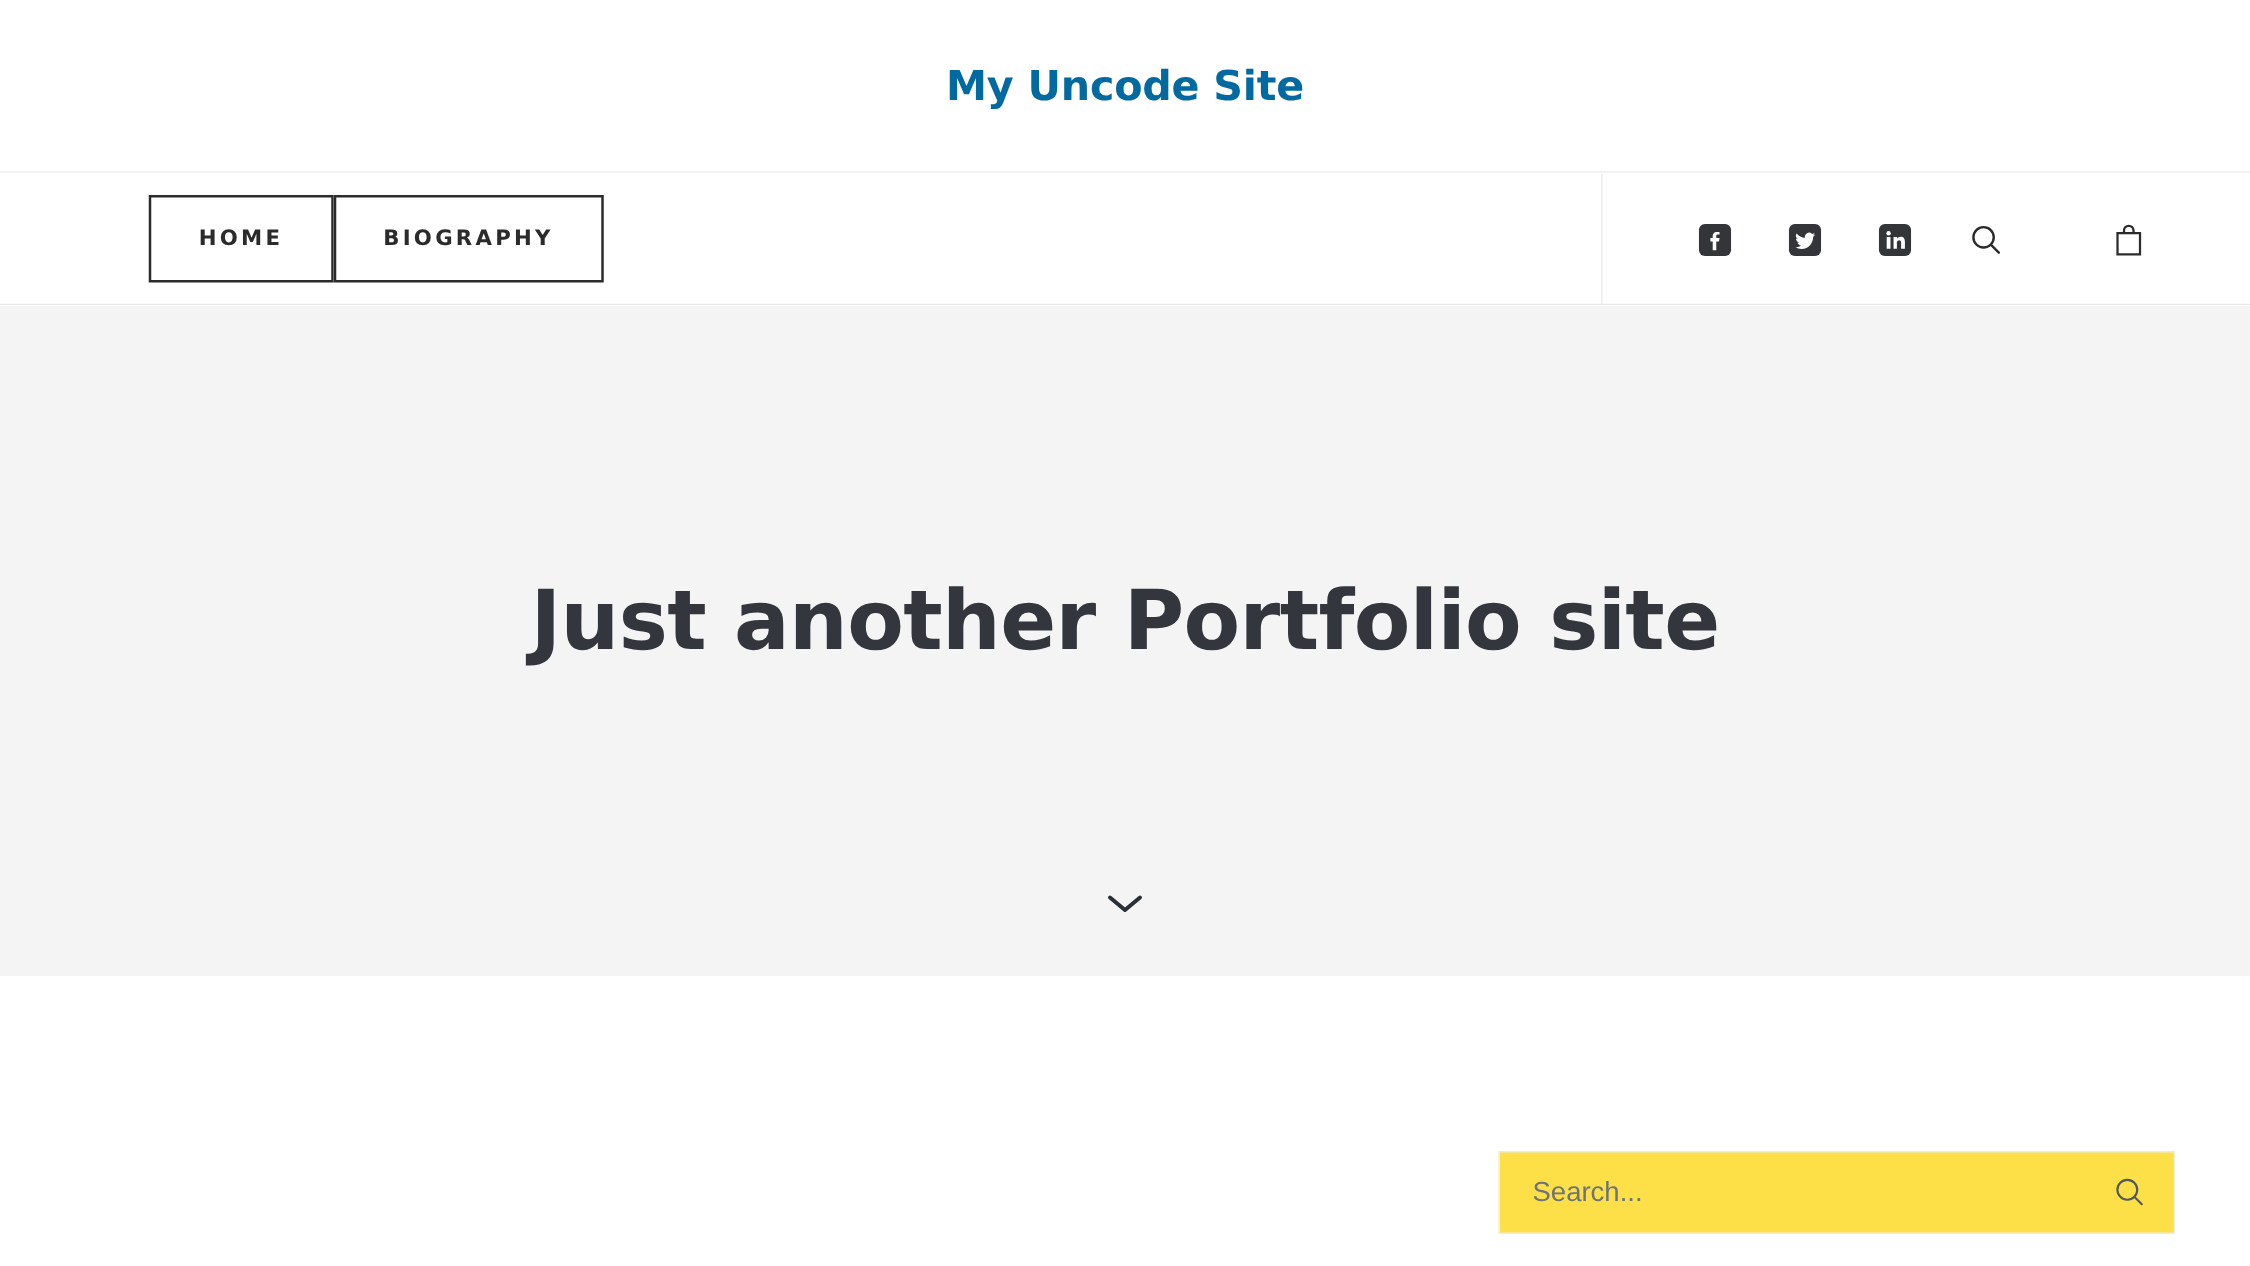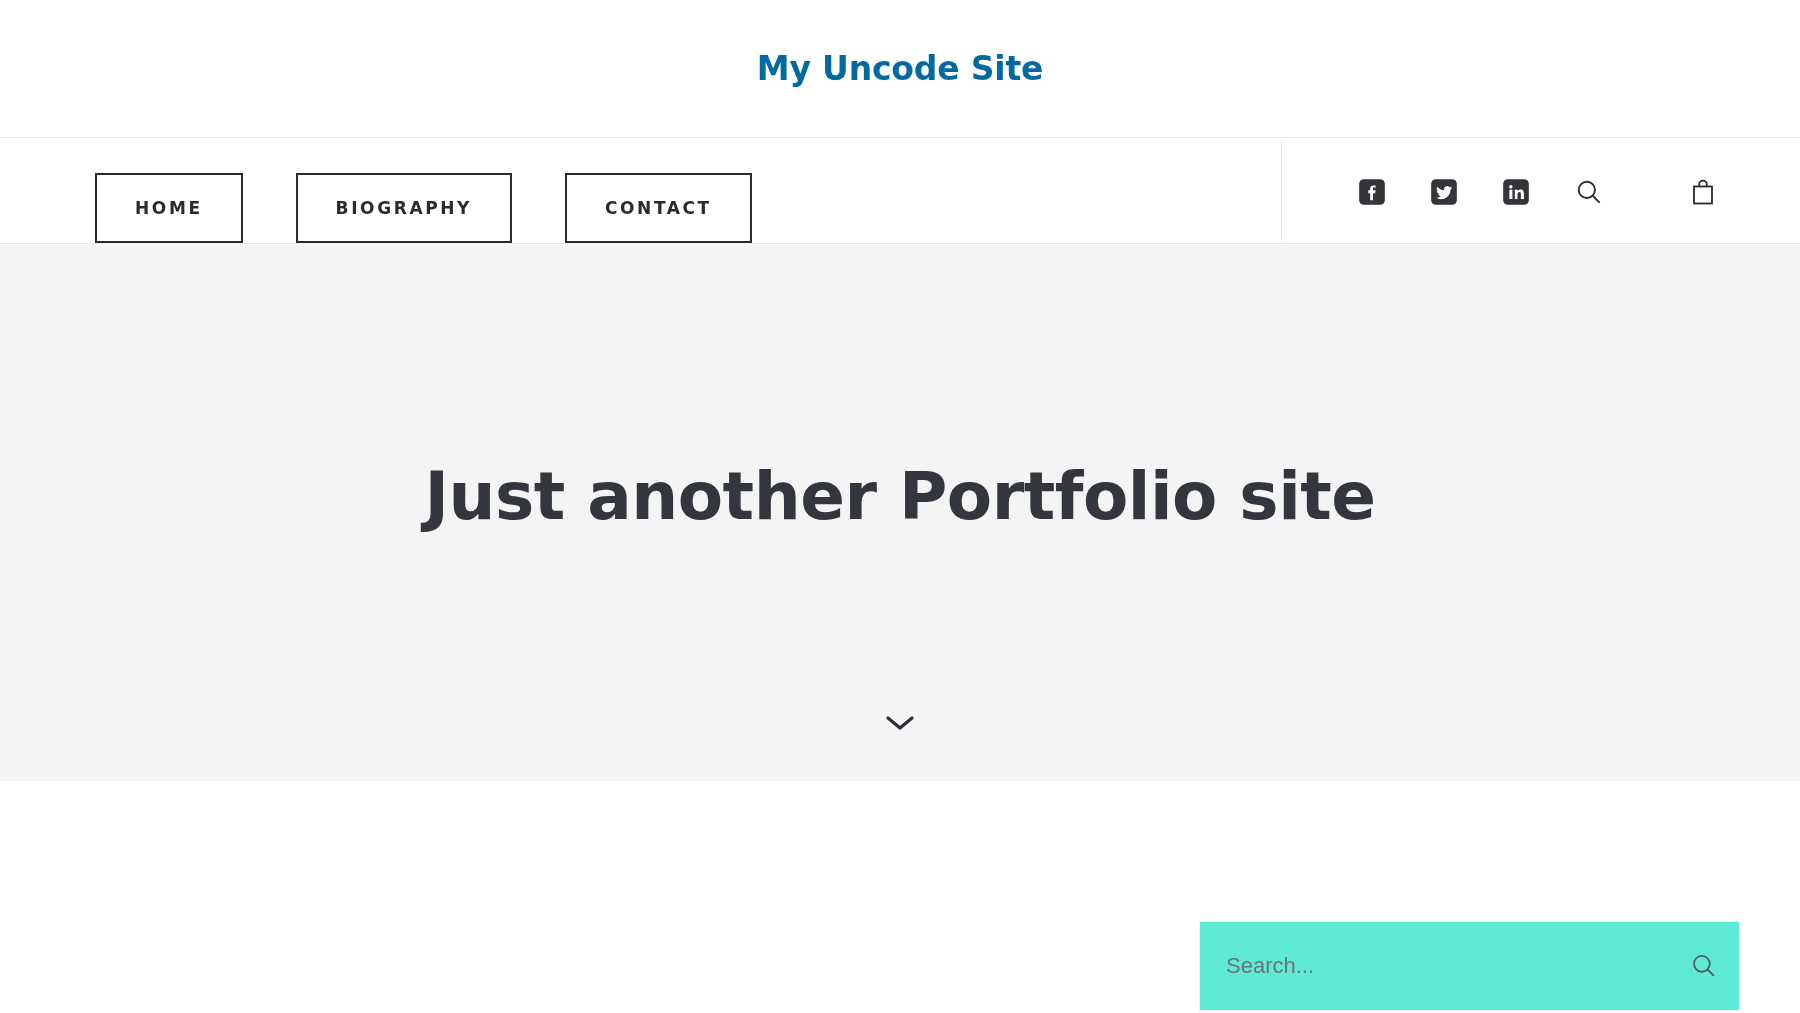--- a/index.html
+++ b/index.html
@@ -41,24 +41,23 @@
     width: 1800px;
     height: 105px;
     background: #ffffff;
     border-bottom: 1px solid #e9e9e9;
     display: flex;
     align-items: center;
   }
 
   .nav-menu {
     display: flex;
-    align-items: flex-end;
+    align-items: center;
     height: 100%;
-    padding-left: 95px;
-    gap: 53px;
+    padding-left: 119px;
   }
 
   .nav-item {
     border: 2px solid #2b2b2b;
     background: #ffffff;
     height: 70px;
     display: flex;
     align-items: center;
     justify-content: center;
     padding: 0 38px;
@@ -143,23 +142,23 @@
     height: 232px;
     background: #ffffff;
   }
 
   
   .search-widget {
     position: absolute;
     left: 1199px;
     top: 921px;
     width: 541px;
-    height: 90px;
+    height: 66px;
     border: 1px solid #ededed;
-    background: #5eead4;
+    background: #fde047;
     display: flex;
     align-items: flex-end;
   }
   .search-input {
     flex: 1;
     height: 100%;
     border: none;
     outline: none;
     background: transparent;
     padding: 0 26px;
@@ -186,23 +185,20 @@
 
   <div class="nav-bar">
 
     <div class="nav-menu">
       <div class="nav-item">
         <span class="nav-item-label">Home</span>
       </div>
       <div class="nav-item">
         <span class="nav-item-label">Biography</span>
       </div>
-      <div class="nav-item">
-        <span class="nav-item-label">Contact</span>
-      </div>
     </div>
 
     <div class="nav-divider"></div>
 
     <div class="nav-right">
 
       <div class="social-icon">
         <svg width="28" height="28" viewBox="0 0 24 24" aria-hidden="true">
           <rect x="1" y="1" width="22" height="22" rx="4" fill="#333538"></rect>
           <path d="M15.1 8.2h-1.5c-.35 0-.72.45-.72.92V10.6h2.22l-.34 2.4h-1.88v6.1h-2.45V13h-1.6v-2.4h1.6V9.1c0-1.3 1-2.6 2.52-2.6h2.15v1.7z" fill="#ffffff"></path>

